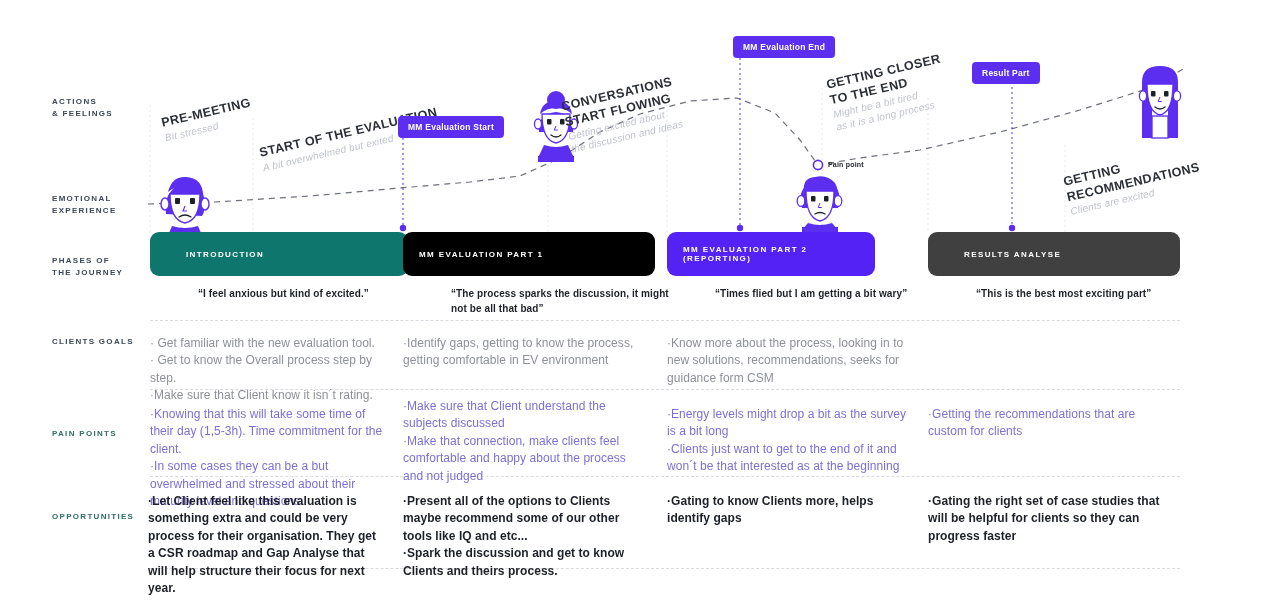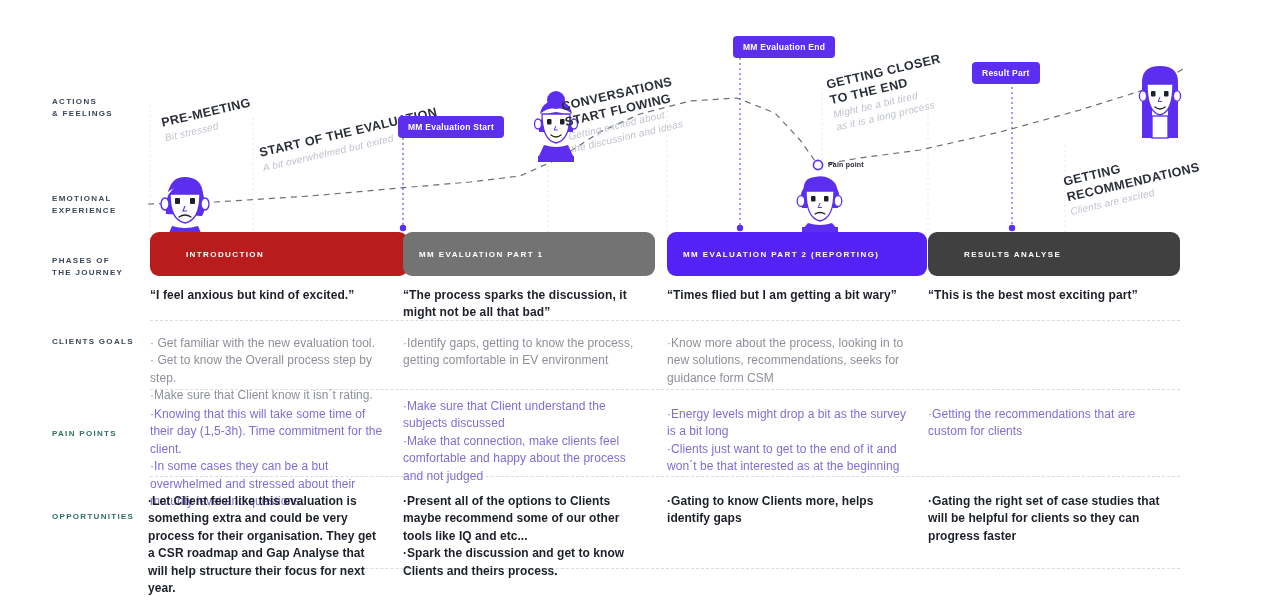--- a/index.html
+++ b/index.html
@@ -49,22 +49,22 @@
   }
   .phase-bar span{
     color:#ffffff;font-size:8px;font-weight:700;letter-spacing:1.4px;
     padding-left:36px;text-transform:uppercase;
   }
   .phase-bar.b2 span,.phase-bar.b3 span{padding-left:16px;}
   .phase-bar.b4 span{padding-left:36px;}
 
   
   .quote{
-    position:absolute;font-size:12px;font-weight:700;color:#1c2028;
-    line-height:1.45;letter-spacing:.1px;
+    position:absolute;font-size:10px;font-weight:700;color:#1c2028;
+    line-height:1.45;letter-spacing:.1px;margin-left:48px;
   }
 
   
   .cell{
     position:absolute;font-size:12px;line-height:1.45;
     color:#8d9099;letter-spacing:.05px;
   }
   .cell.pain{color:#7c6fd6;}
   .cell.opp{color:#1c2028;font-weight:700;}
   .cell p{margin:0;}
@@ -217,27 +217,27 @@
     <span class="big">RECOMMENDATIONS</span>
     <span class="sub">Clients are excited</span>
   </div>
 
   <div class="badge" style="left:398px;top:116px;">MM Evaluation Start</div>
   <div class="badge" style="left:733px;top:36px;">MM Evaluation  End</div>
   <div class="badge" style="left:972px;top:62px;">Result Part</div>
 
   <div class="pp-label" style="left:828px;top:161px;">Pain point</div>
 
-  <div class="phase-bar b1" style="left:150px;top:232px;width:258px;background:#b91c1c;">
+  <div class="phase-bar b1" style="left:150px;top:232px;width:258px;background:#0f766e;">
     <span>INTRODUCTION</span>
   </div>
-  <div class="phase-bar b2" style="left:403px;top:232px;width:252px;background:#737373;">
+  <div class="phase-bar b2" style="left:403px;top:232px;width:252px;background:#000000;">
     <span>MM EVALUATION PART 1</span>
   </div>
-  <div class="phase-bar b3" style="left:667px;top:232px;width:260px;background:#5522f6;">
+  <div class="phase-bar b3" style="left:667px;top:232px;width:208px;background:#5522f6;">
     <span>MM EVALUATION PART 2 (REPORTING)</span>
   </div>
   <div class="phase-bar b4" style="left:928px;top:232px;width:252px;background:#404040;">
     <span>RESULTS ANALYSE</span>
   </div>
 
   <div class="quote" style="left:150px;top:287px;width:240px;">“I feel anxious but kind of excited.”</div>
   <div class="quote" style="left:403px;top:287px;width:230px;">“The process sparks the discussion, it might not be all that bad”</div>
   <div class="quote" style="left:667px;top:287px;width:240px;">“Times flied but I am getting a bit wary”</div>
   <div class="quote" style="left:928px;top:287px;width:240px;">“This is the best most exciting part”</div>

